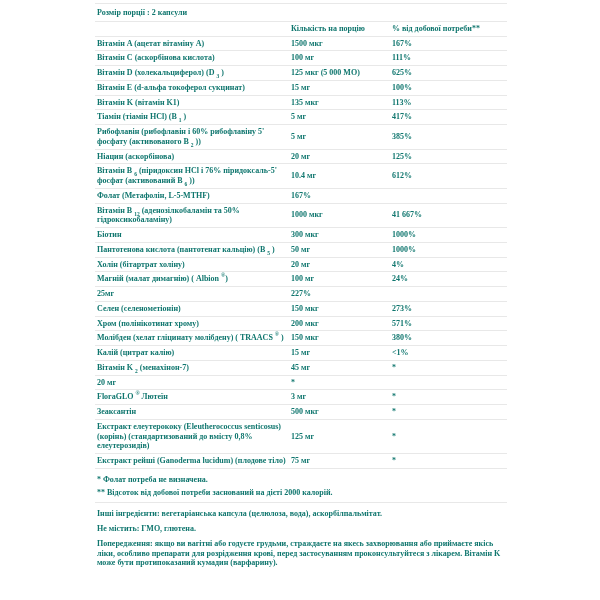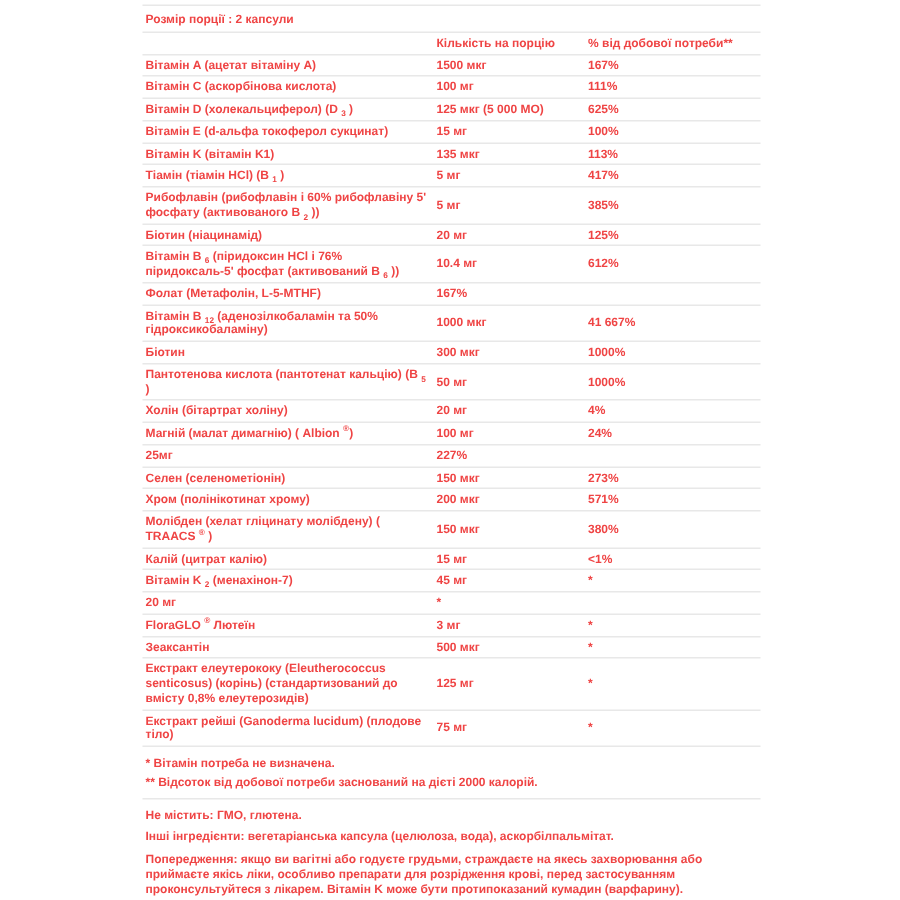--- a/index.html
+++ b/index.html
@@ -2,22 +2,22 @@
 <html><head>
 <meta charset="utf-8">
 <style>
   html, body { margin: 0; padding: 0; background: #fff; }
   .page {
     position: relative;
     width: 600px;
     height: 600px;
     background: #ffffff;
     overflow: hidden;
-    font-family: Liberation Sans, sans-serif;
-    color: #ef4444;
+    font-family: Liberation Serif, serif;
+    color: #0f766e;
   }
   .panel {
     margin: 3px 0 0 95px;
     width: 412px;
     font-size: 8px;
     font-weight: 700;
     line-height: 1.22;
     border-top: 1px solid #e8e8e8;
   }
   .row {
@@ -92,21 +92,21 @@
           <span class="c-name">Тіамін (тіамін HCl) (B <sub>1</sub> )</span>
           <span class="c-amt">5 мг</span>
           <span class="c-dv">417%</span>
         </div>
         <div class="row">
           <span class="c-name">Рибофлавін (рибофлавін і 60% рибофлавіну 5' фосфату (активованого B <sub>2</sub> ))</span>
           <span class="c-amt">5 мг</span>
           <span class="c-dv">385%</span>
         </div>
         <div class="row">
-          <span class="c-name">Біотин (ніацинамід)</span>
+          <span class="c-name">Ніацин (аскорбінова)</span>
           <span class="c-amt">20 мг</span>
           <span class="c-dv">125%</span>
         </div>
         <div class="row">
           <span class="c-name">Вітамін B <sub>6</sub> (піридоксин HCl і 76% піридоксаль-5' фосфат (активований B <sub>6</sub> ))</span>
           <span class="c-amt">10.4 мг</span>
           <span class="c-dv">612%</span>
         </div>
         <div class="row">
           <span class="c-name">Фолат (Метафолін, L-5-MTHF)</span>
@@ -186,24 +186,24 @@
           <span class="c-dv">*</span>
         </div>
         <div class="row">
           <span class="c-name">Екстракт рейші (Ganoderma lucidum) (плодове тіло)</span>
           <span class="c-amt">75 мг</span>
           <span class="c-dv">*</span>
         </div>
       </div>
 
     <div class="footnotes">
-      <div>* Вітамін потреба не визначена.</div>
+      <div>* Фолат потреба не визначена.</div>
       <div>** Відсоток від добової потреби заснований на дієті 2000 калорій.</div>
     </div>
 
     <div class="footer">
+      <p>Інші інгредієнти: вегетаріанська капсула (целюлоза, вода), аскорбілпальмітат.</p>
       <p>Не містить: ГМО, глютена.</p>
-      <p>Інші інгредієнти: вегетаріанська капсула (целюлоза, вода), аскорбілпальмітат.</p>
       <p>Попередження: якщо ви вагітні або годуєте грудьми, страждаєте на якесь захворювання або приймаєте якісь ліки, особливо препарати для розрідження крові, перед застосуванням проконсультуйтеся з лікарем. Вітамін K може бути протипоказаний кумадин (варфарину).</p>
     </div>
 
   </div>
 </div>
 
 </body></html>

